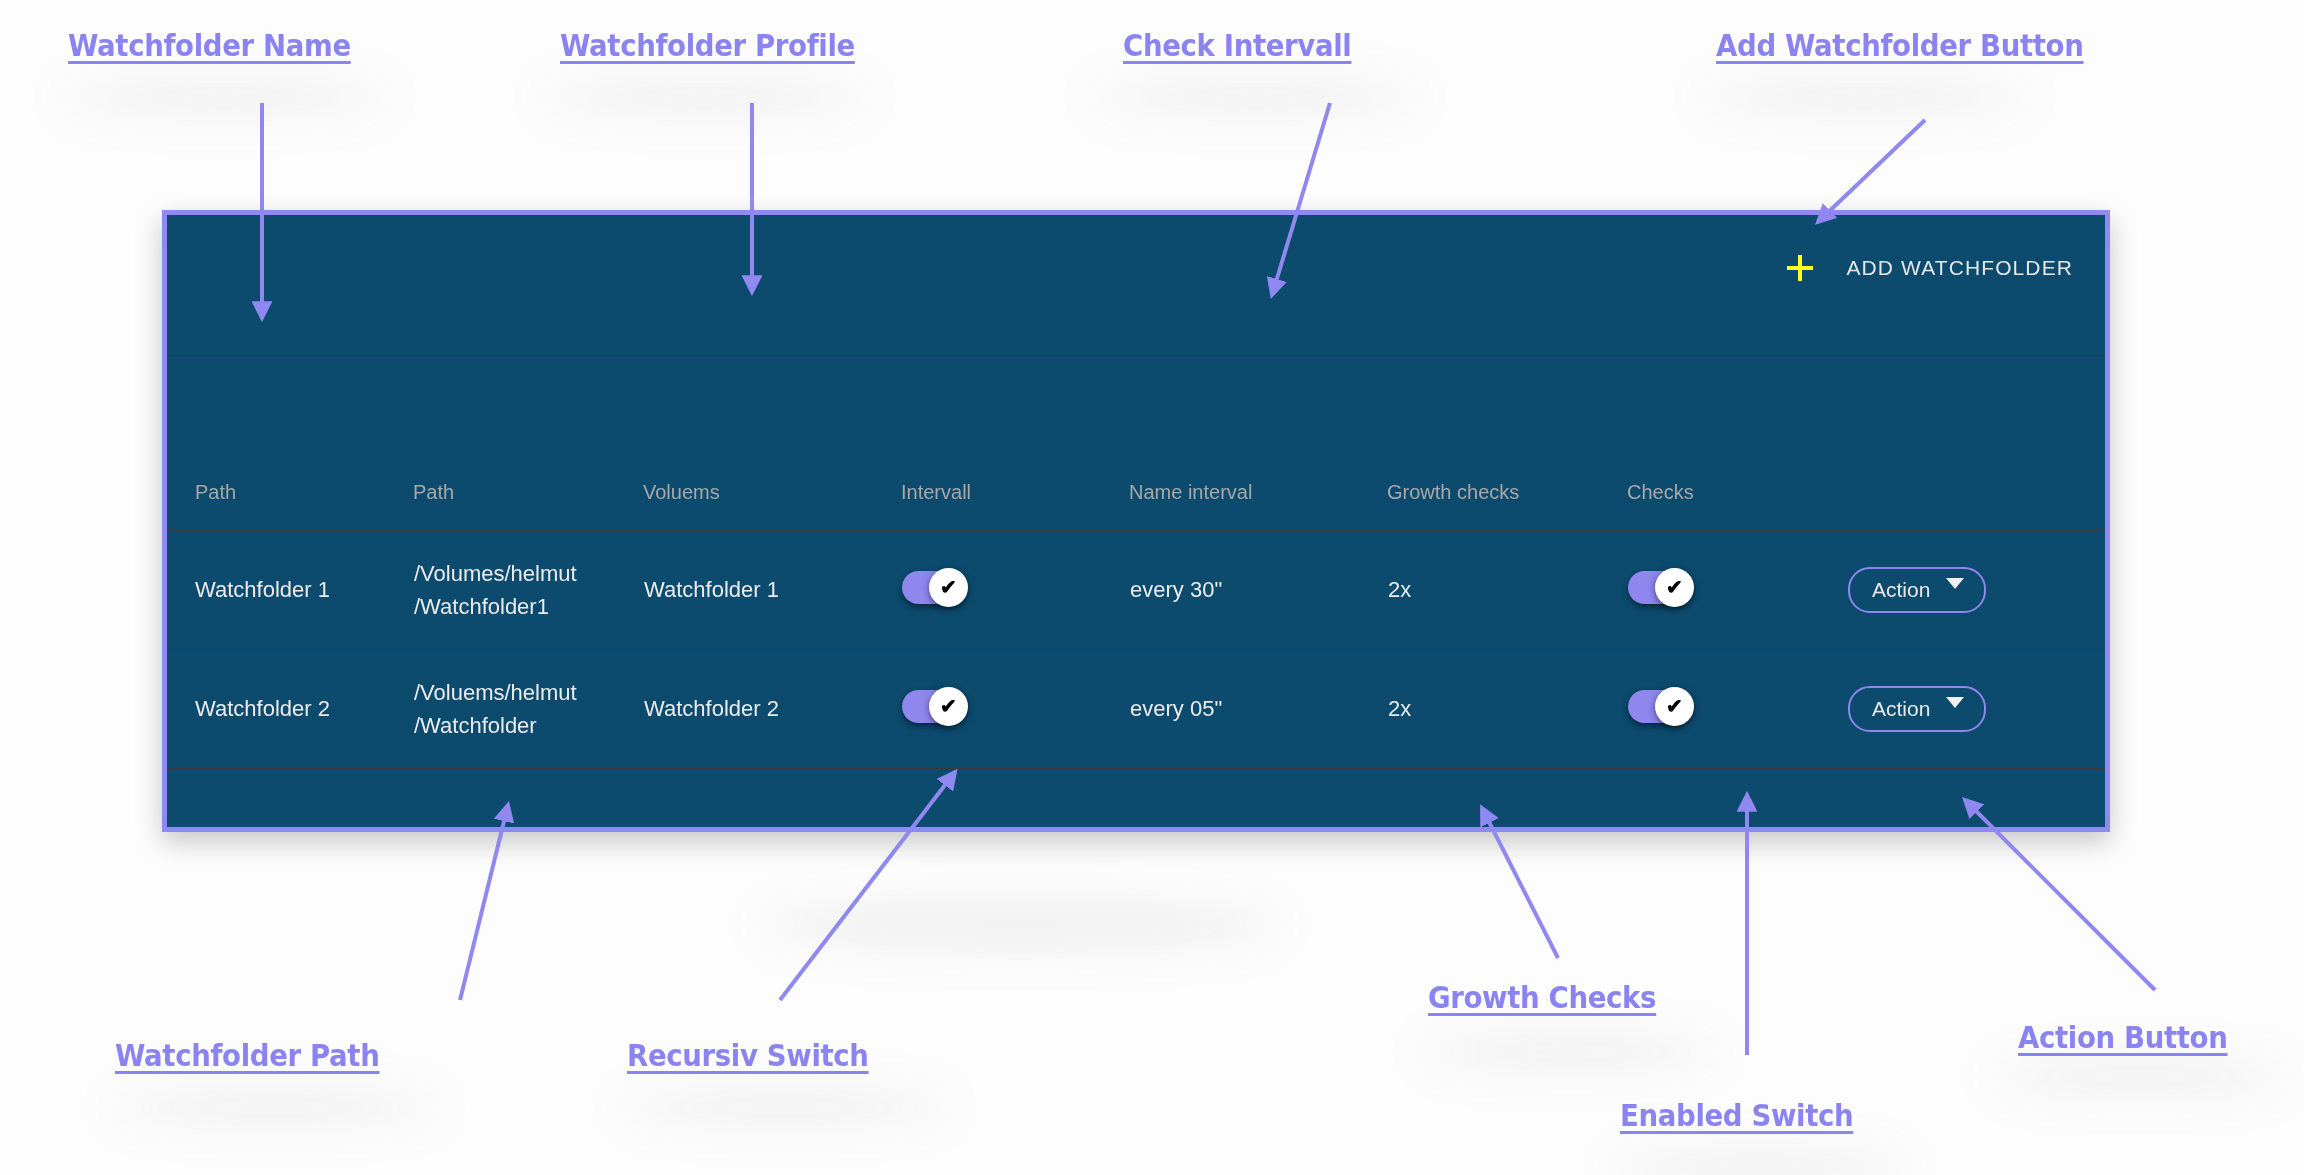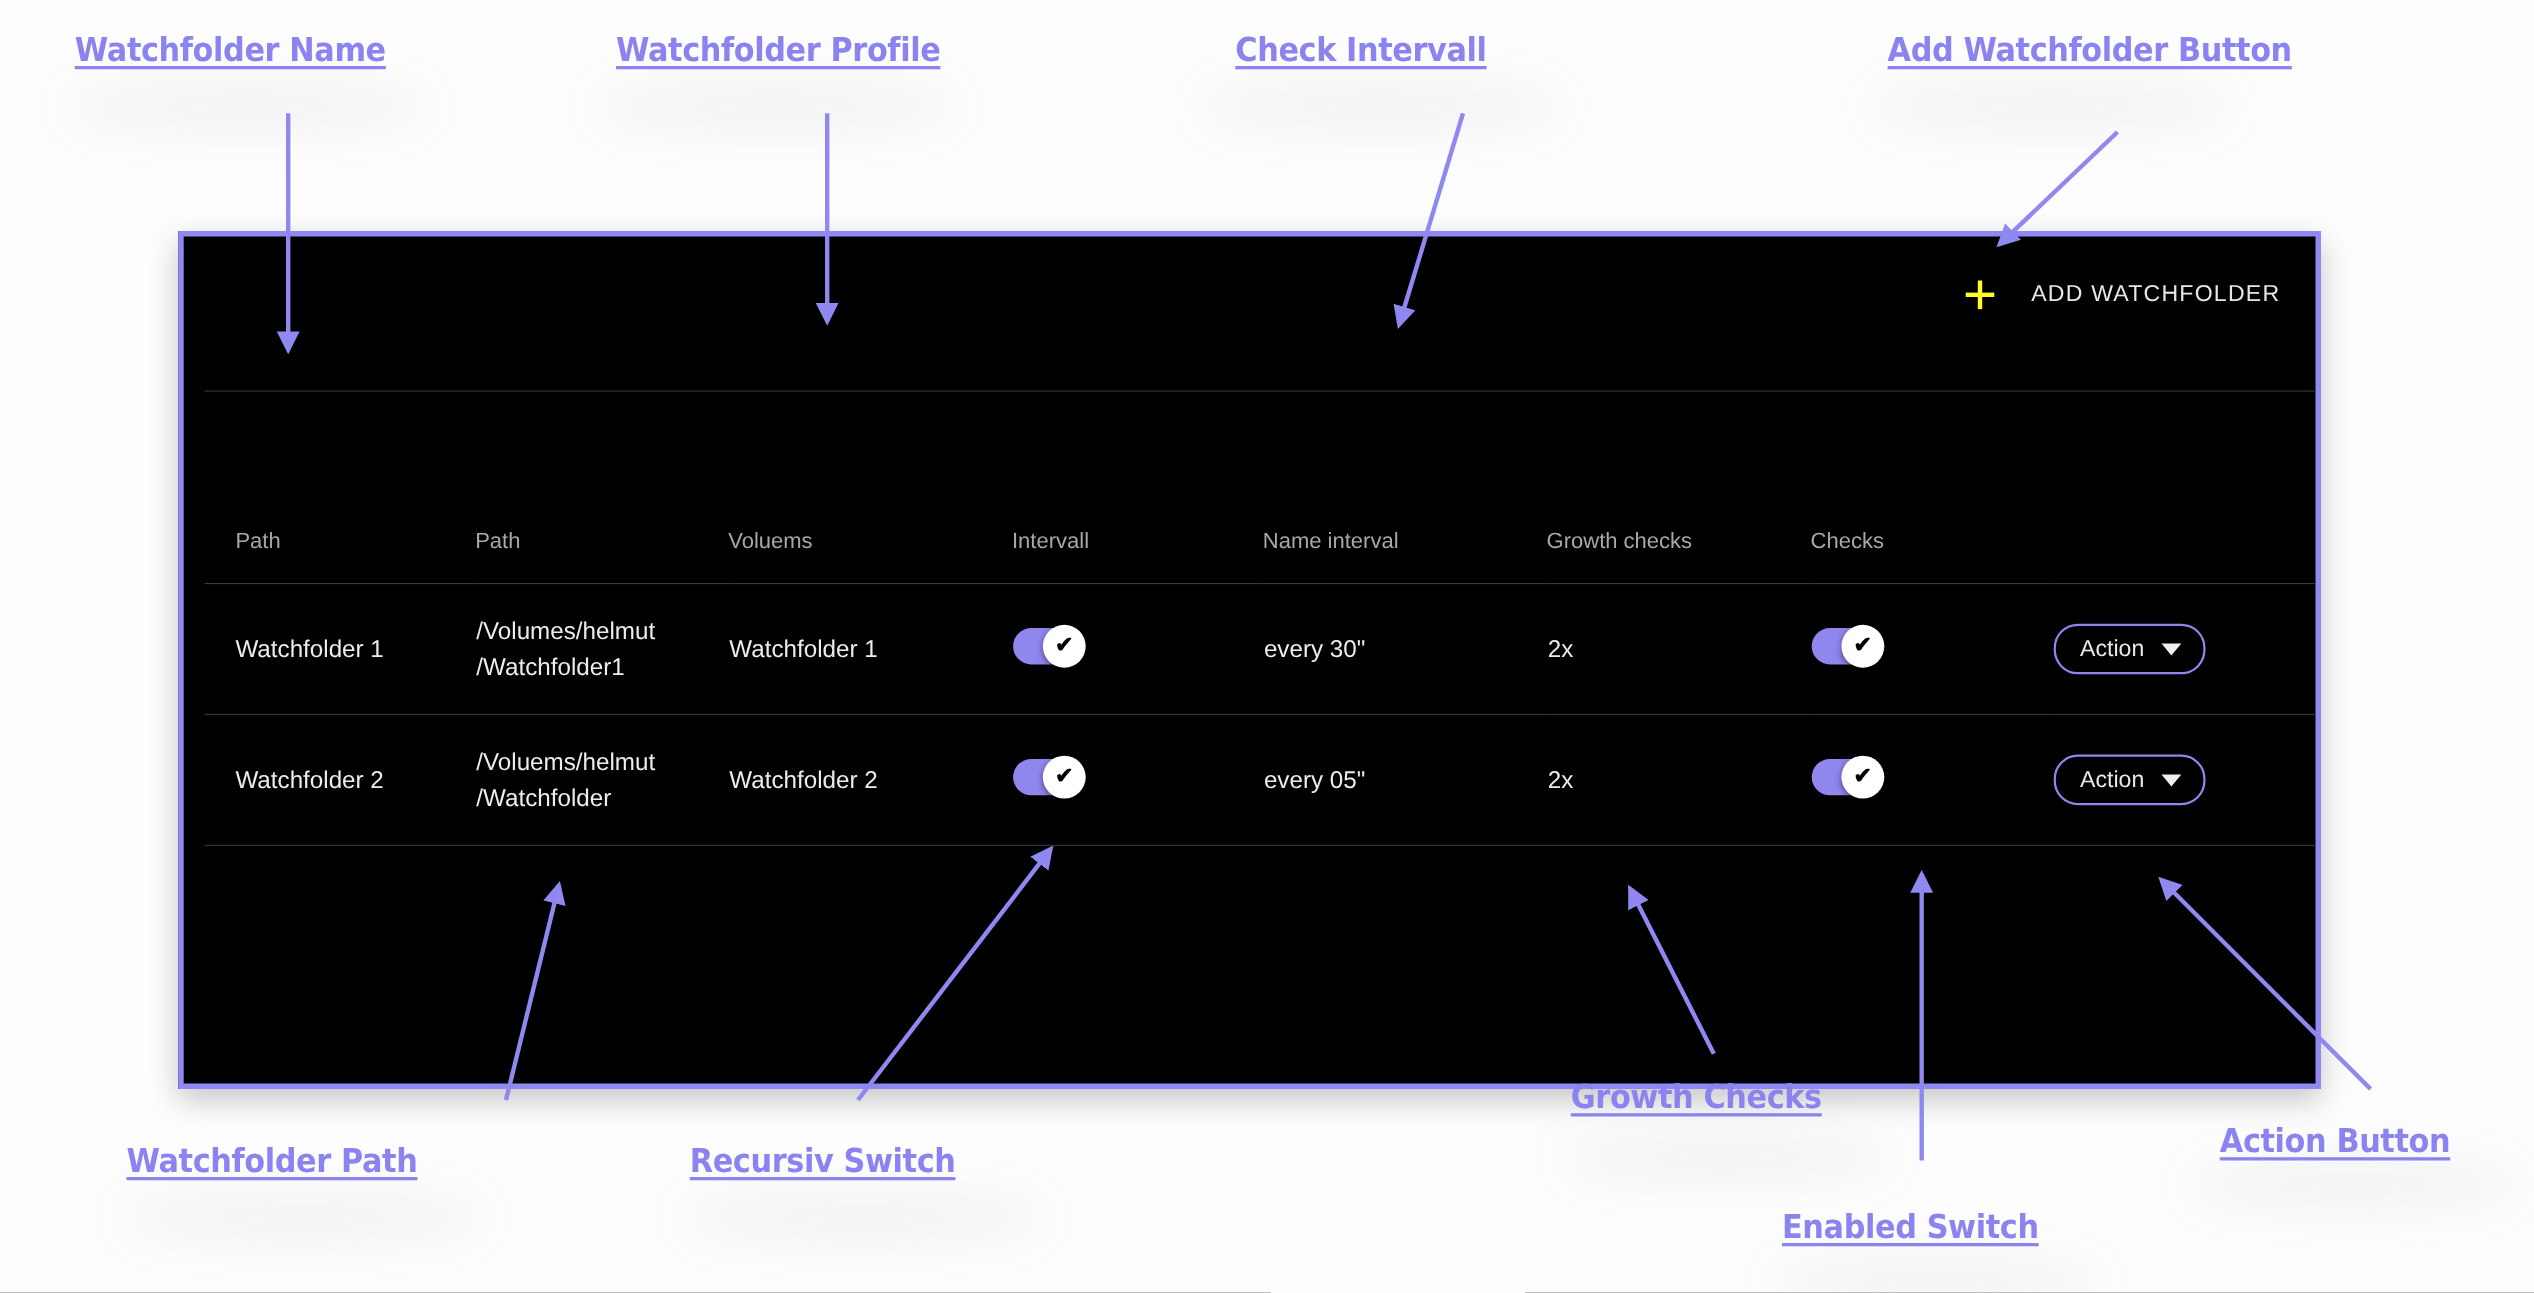--- a/index.html
+++ b/index.html
@@ -48,28 +48,27 @@
     transform-origin: left center;
     z-index: 45;
   }
 
   
   #watchfolder-panel {
     position: absolute;
     left: 162px;
     top: 210px;
     width: 1948px;
-    height: 780px;
-    background: #000000;
+    height: 622px;
+    background: #0c4a6e;
     border: 5px solid #9089f2;
     box-sizing: border-box;
     box-shadow: 0 10px 26px rgba(0,0,0,0.22);
     z-index: 10;
     overflow: hidden;
-    padding-left: 19px;
   }
 
   
   .panel-toolbar {
     height: 140px;
     position: relative;
     border-bottom: 1px solid #383838;
   }
   #add-watchfolder-button {
     position: absolute;
@@ -165,21 +164,20 @@
     justify-content: center;
     color: #000000;
     font-size: 20px;
     line-height: 1;
     font-weight: bold;
   }
 
   
   .action-button {
     display: inline-flex;
-    align-items: center;
     gap: 16px;
     border: 2px solid #8f86ee;
     border-radius: 22px;
     background: transparent;
     color: #e9e9e9;
     font-size: 21px;
     padding: 9px 20px 9px 22px;
     cursor: pointer;
     font-family: "Liberation Sans", sans-serif;
   }

